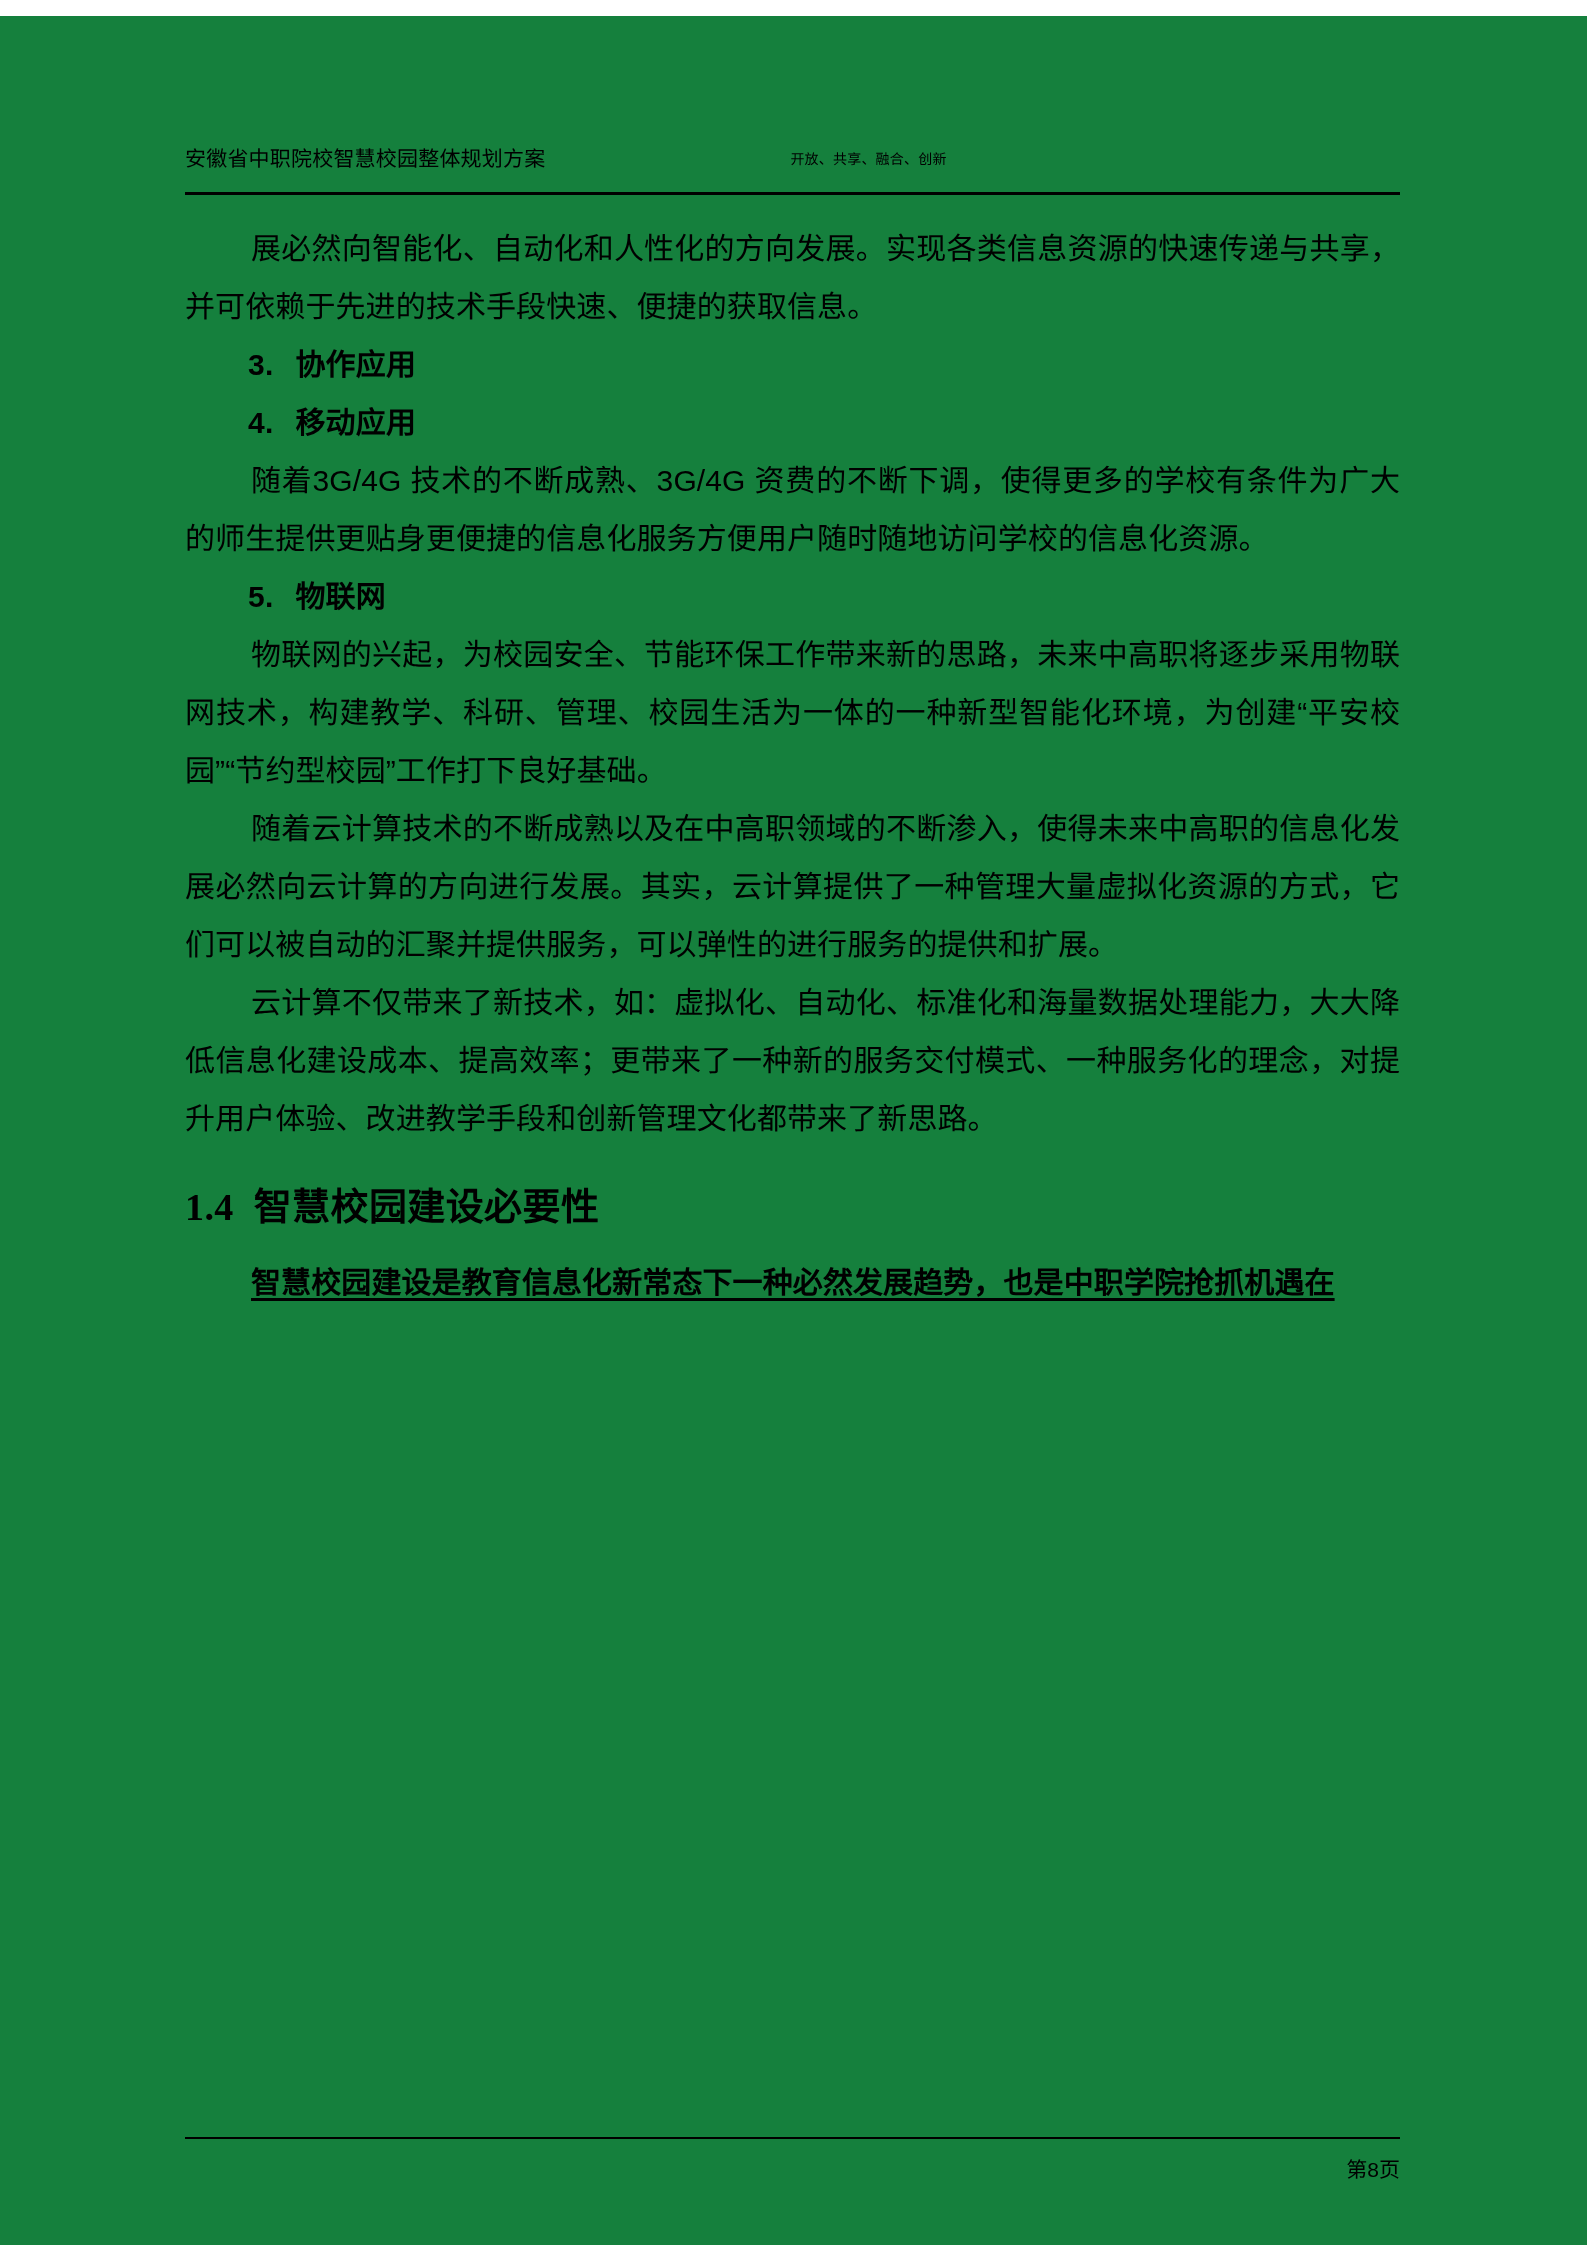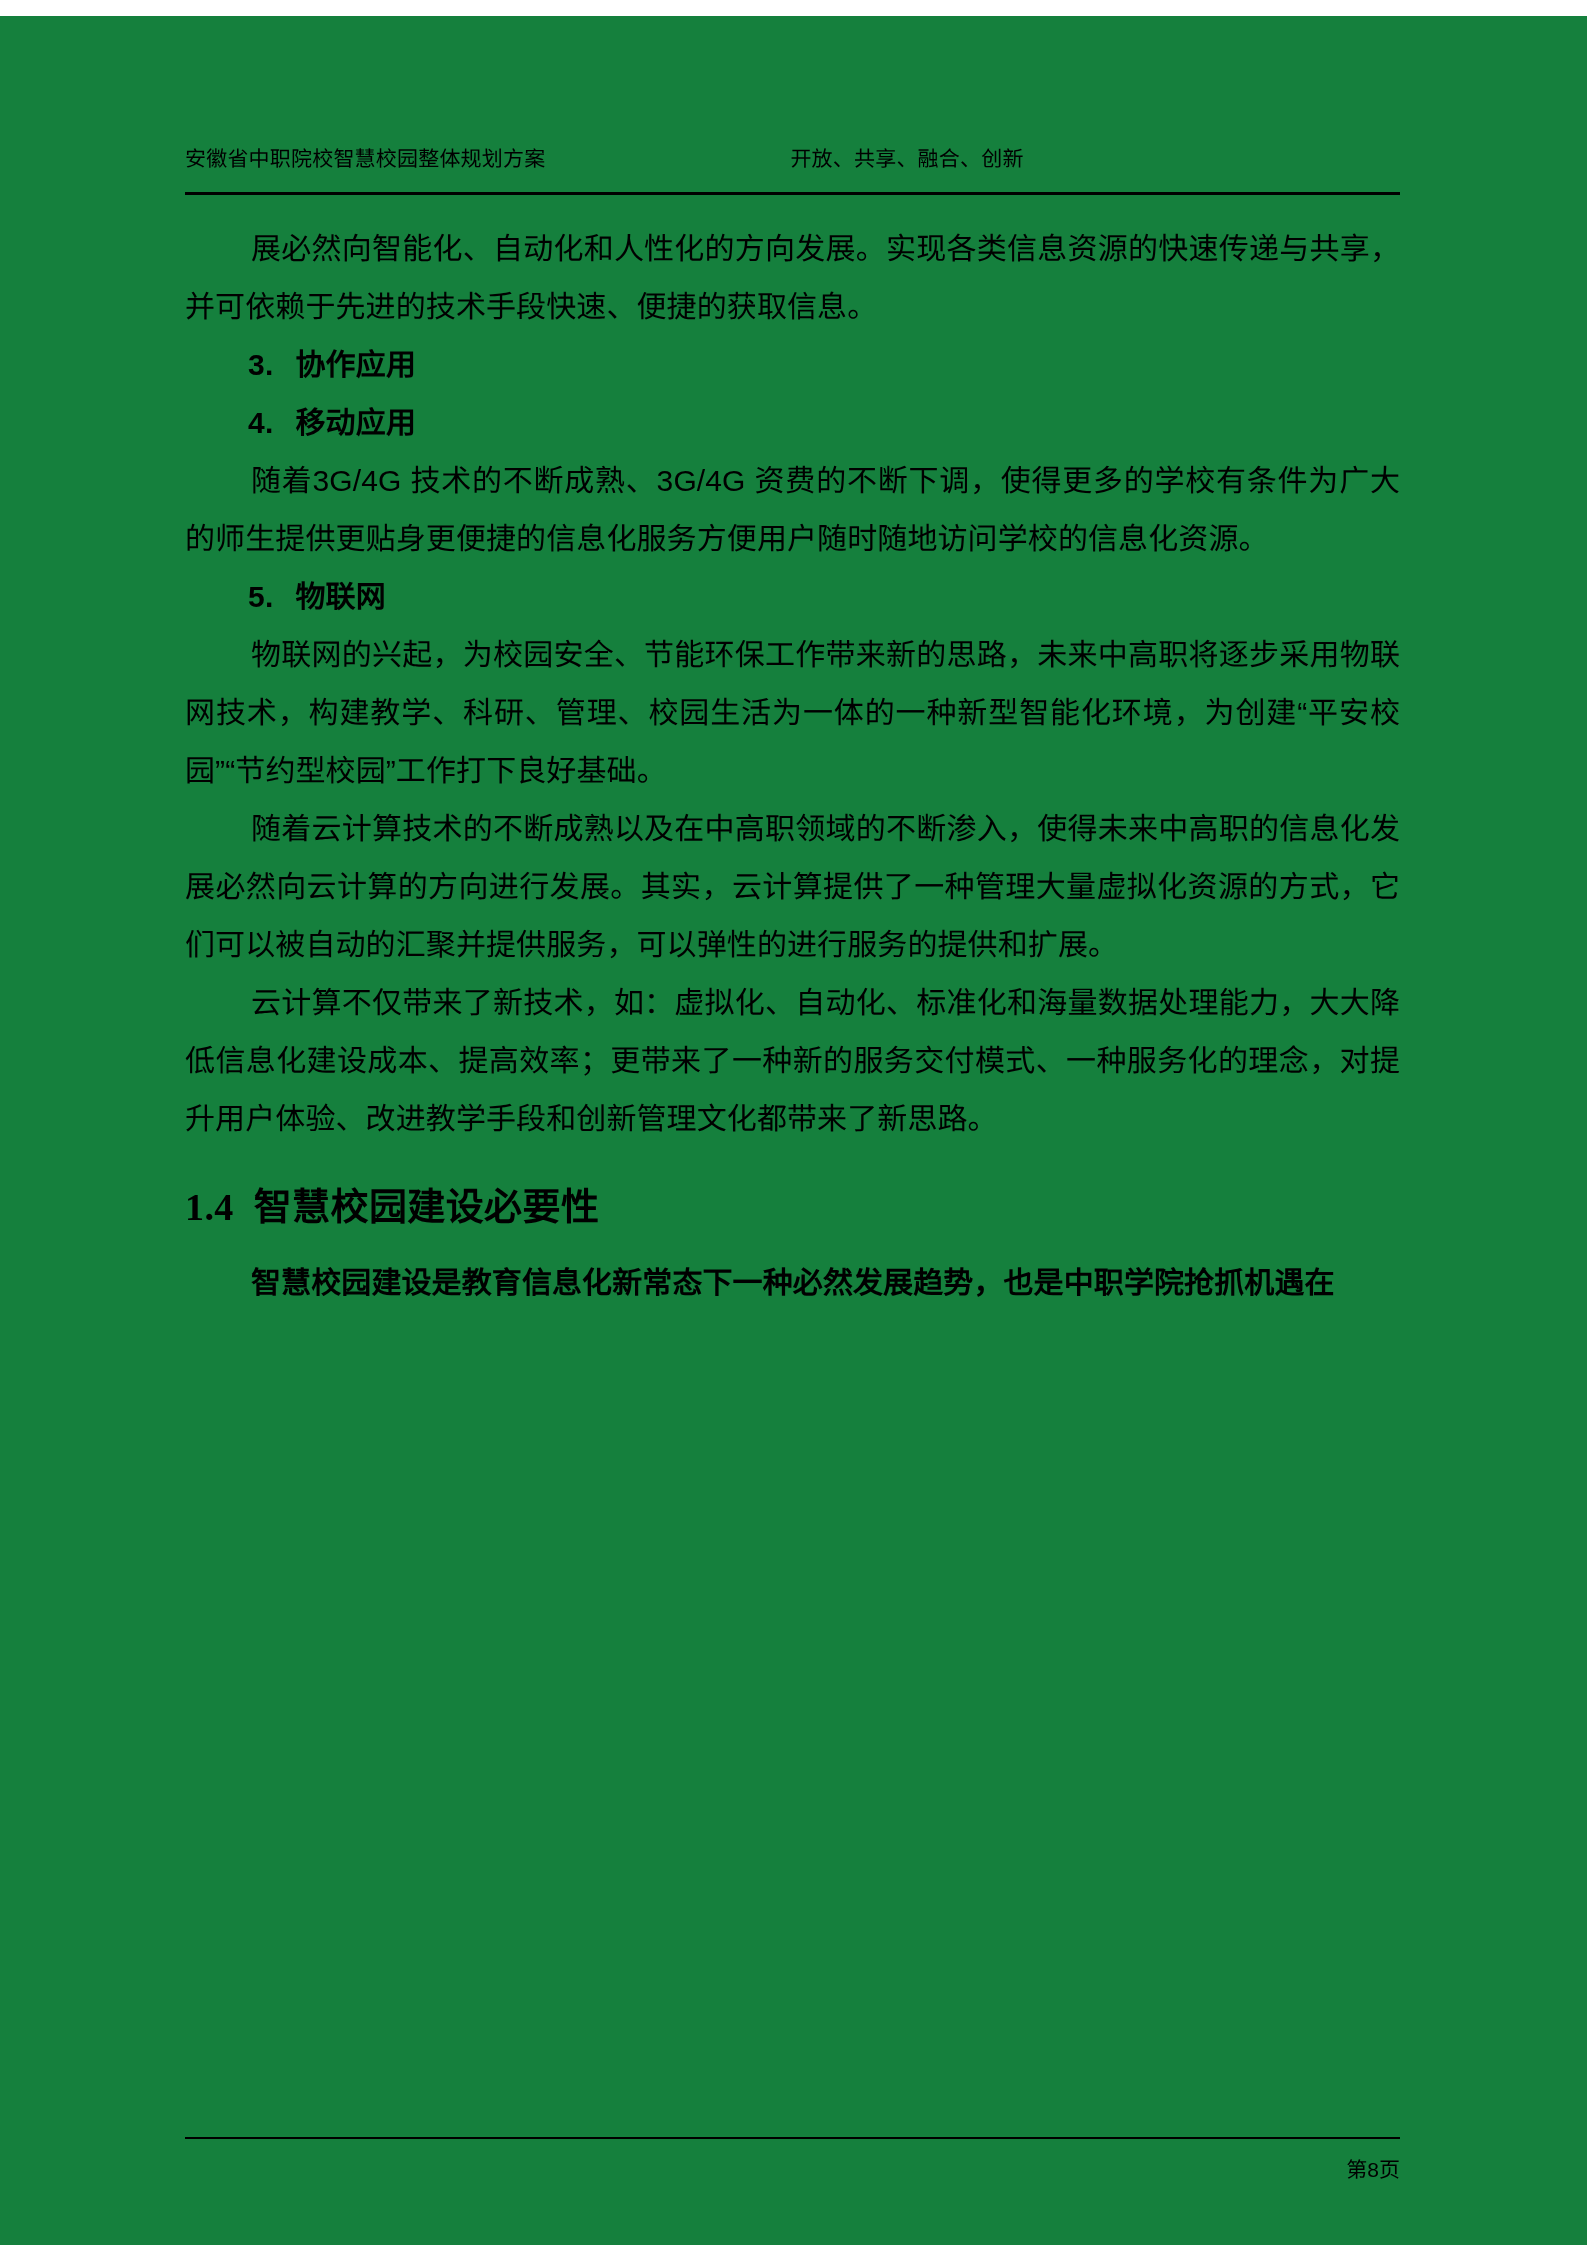--- a/index.html
+++ b/index.html
@@ -30,21 +30,21 @@
     align-items: flex-end;
     justify-content: flex-start;
   }
   .header-left {
     font-size: 21px;
     line-height: 30px;
     letter-spacing: 0.2px;
     white-space: nowrap;
   }
   .header-right {
-    font-size: 21px;
+    font-size: 14px;
     line-height: 30px;
     letter-spacing: 0.2px;
     white-space: nowrap;
     margin-left: 245px;
   }
   .header-rule {
     position: absolute;
     left: 185px;
     top: 176px;
     width: 1215px;
@@ -107,20 +107,21 @@
   }
 
   p.emph-underline {
     margin: 0;
     font-size: 30px;
     line-height: 58px;
     font-weight: bold;
     text-align: justify;
     text-justify: inter-ideograph;
     text-indent: 66px;
+    text-decoration: underline;
     text-underline-offset: 5px;
     letter-spacing: 0.1px;
   }
 
   .spacer-sm { height: 10px; }
   .spacer-md { height: 22px; }
 
   
   .footer-rule {
     position: absolute;

